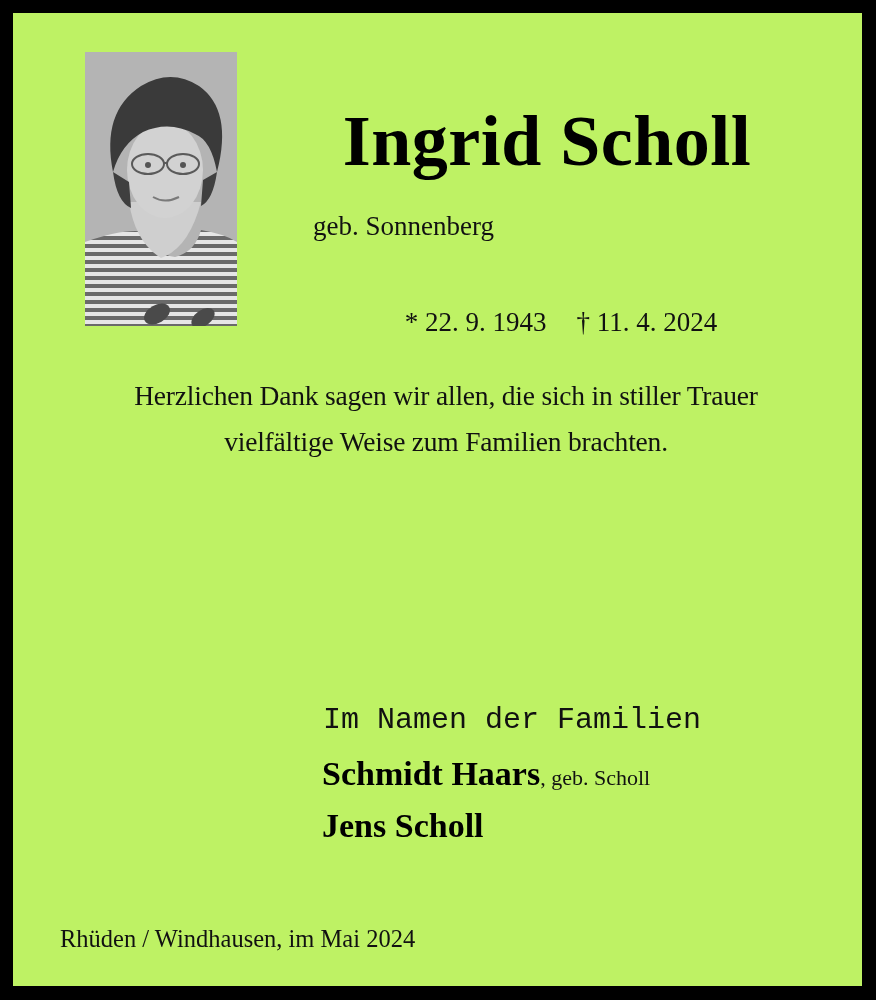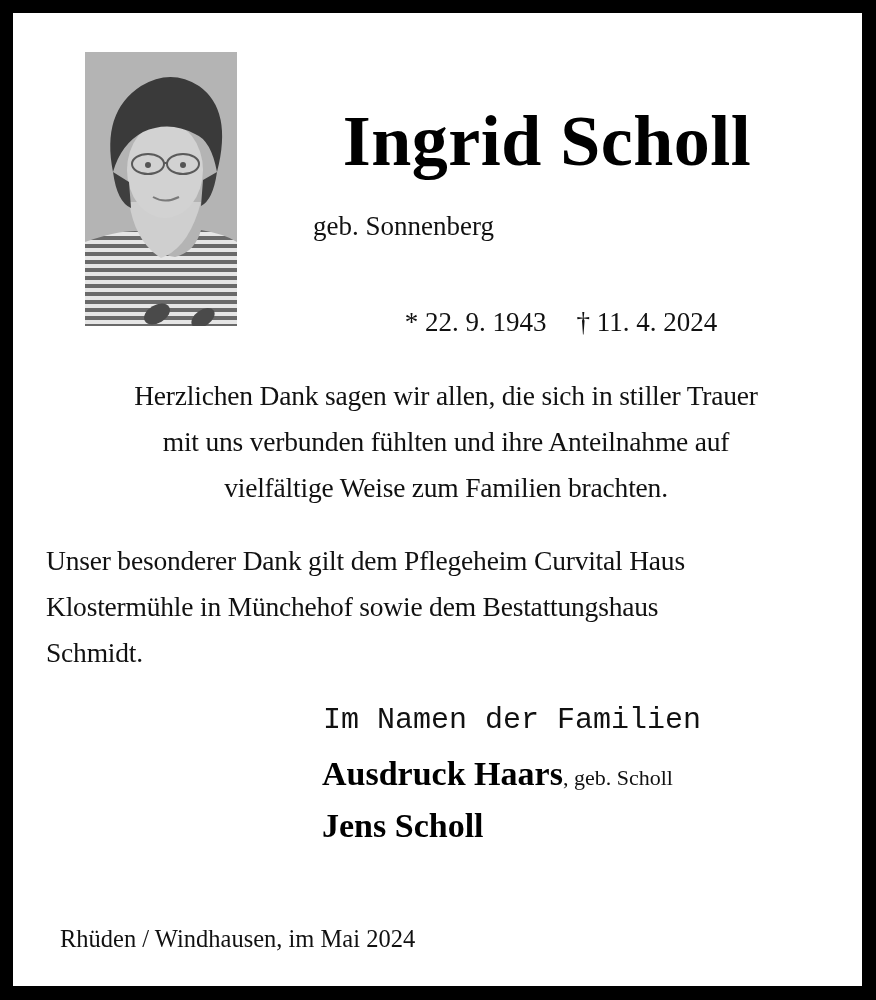--- a/index.html
+++ b/index.html
@@ -1,19 +1,19 @@
 <!DOCTYPE html>
 <html><head>
   <meta charset="utf-8">
   <style>
     html, body { margin: 0; padding: 0; background: #000; }
     body { width: 876px; height: 1000px; position: relative; overflow: hidden; }
     .frame {
       position: absolute; left: 13px; top: 13px; width: 849px; height: 973px;
-      background: #ffffff;
+      background: #bef264;
       font-family: "DejaVu Serif", "Liberation Serif", serif;
       color: #111;
     }
     .photo {
       position: absolute; left: 72px; top: 39px; width: 152px; height: 274px;
       background: #b9b9b9; overflow: hidden;
     }
     .photo svg { display: block; }
     .name {
       position: absolute; left: 300px; top: 92px; width: 500px; text-align: center;
@@ -94,32 +94,26 @@
   </div>
 
   <div class="name">Ingrid Scholl</div>
   <div class="maiden">geb. Sonnenberg</div>
   <div class="dates">
     <span>* 22. 9. 1943</span><span class="gap"></span><span>† 11. 4. 2024</span>
   </div>
 
   <div class="para p1">
     <div>Herzlichen Dank sagen wir allen, die sich in stiller Trauer</div>
-    <div>mit uns verbunden fühlten und ihre Anteilnahme auf</div>
     <div>vielfältige Weise zum Familien brachten.</div>
   </div>
 
-  <div class="para p2">
-    <div>Unser besonderer Dank gilt dem Pflegeheim Curvital Haus</div>
-    <div>Klostermühle in Münchehof sowie dem Bestattungshaus</div>
-    <div>Schmidt.</div>
-  </div>
 
   <div class="signoff">Im Namen der Familien</div>
   <div class="sig s1">
-    <b>Ausdruck Haars</b><span class="note">, geb. Scholl</span>
+    <b>Schmidt Haars</b><span class="note">, geb. Scholl</span>
   </div>
   <div class="sig s2">
     <b>Jens Scholl</b>
   </div>
 
   <div class="place">Rhüden / Windhausen, im Mai 2024</div>
 </div>
 
 </body></html>

